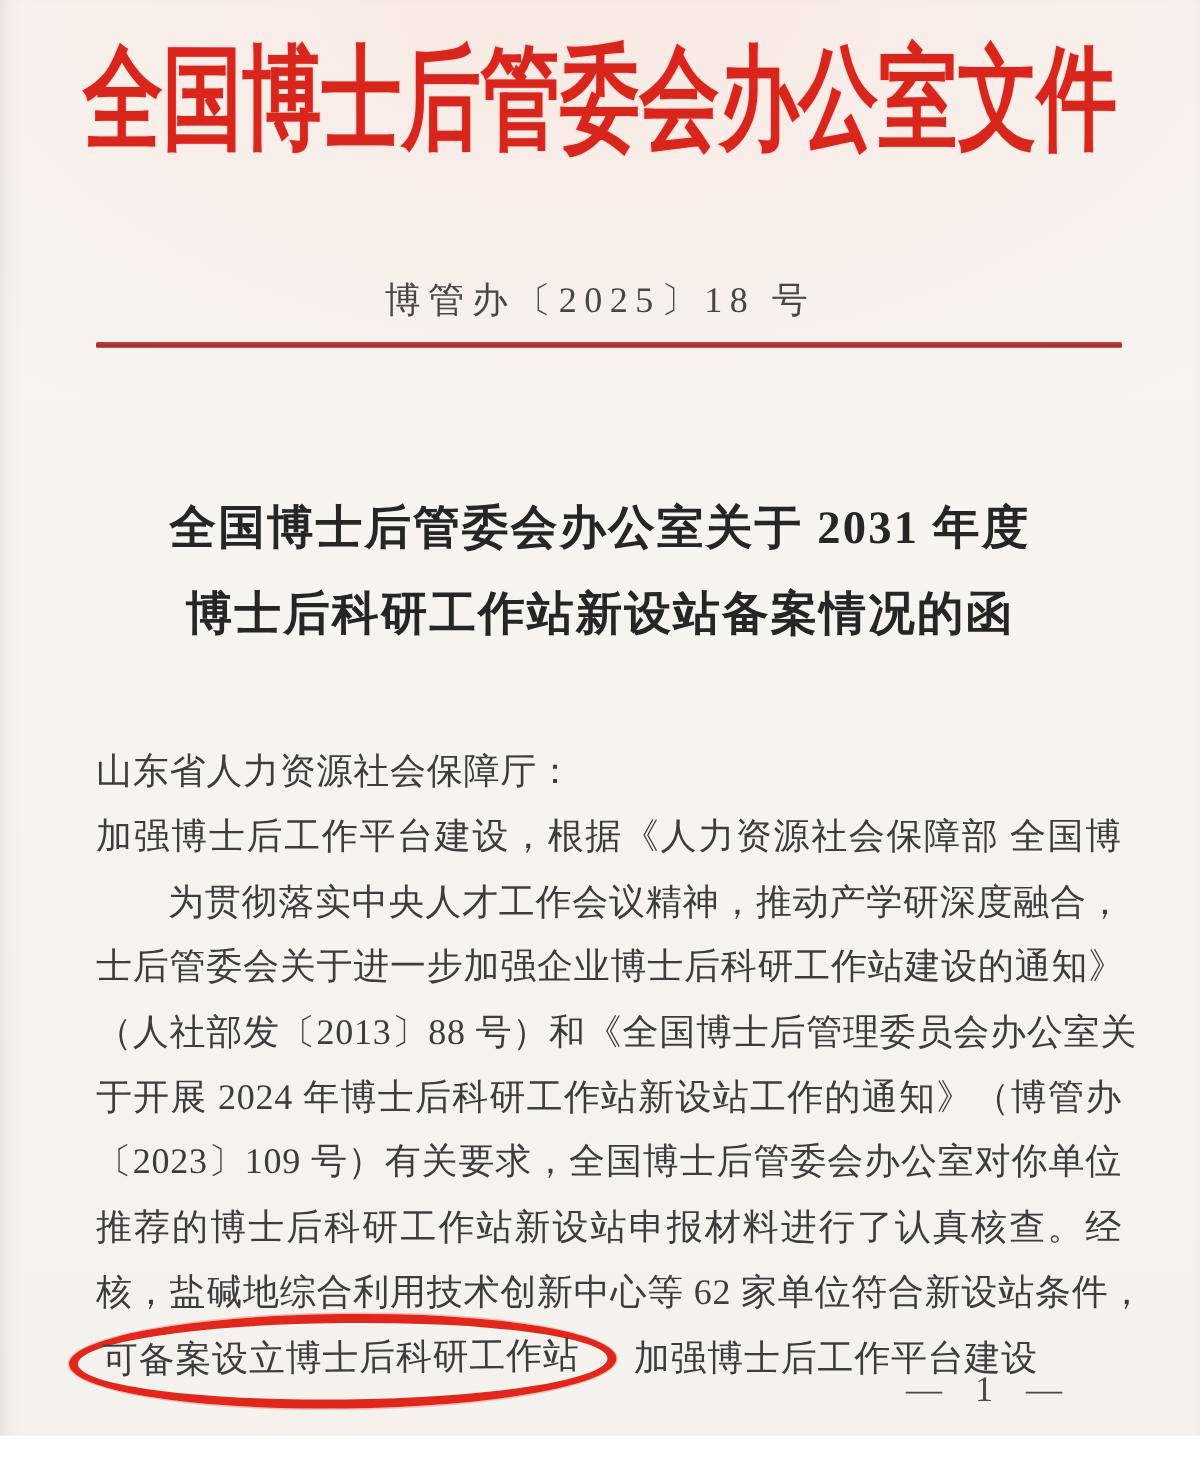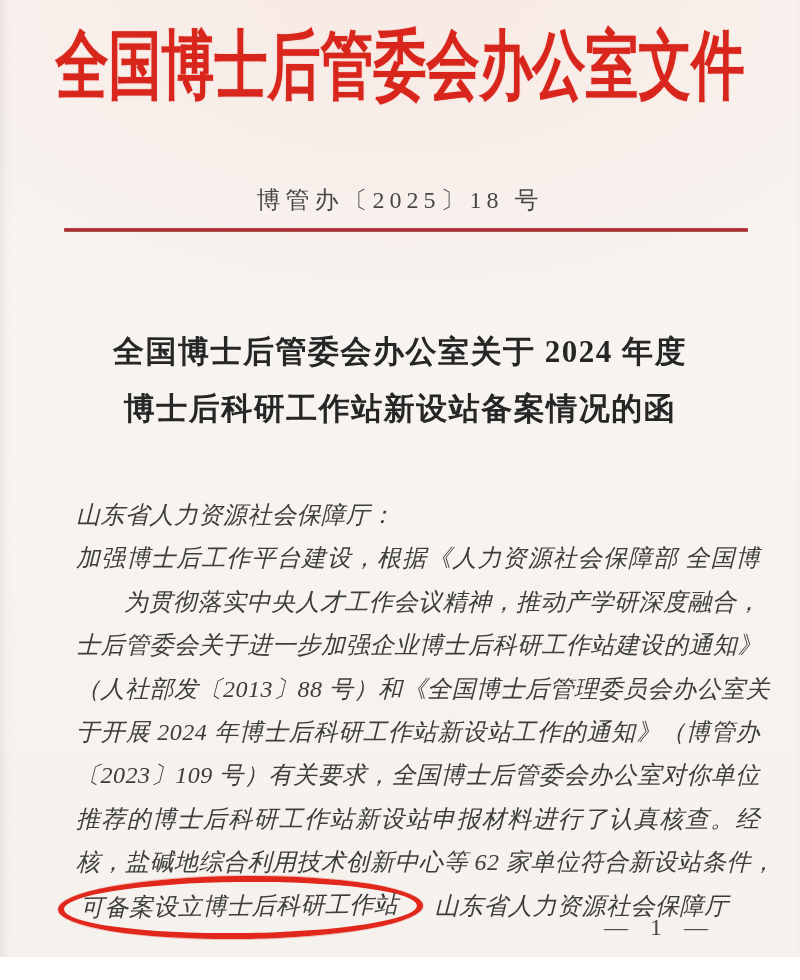--- a/index.html
+++ b/index.html
@@ -55,25 +55,24 @@
     top: 323px; left: 0; width: 100%;
     text-align: center;
     font-size: 31px;
     font-weight: bold;
     line-height: 57px;
     letter-spacing: 1.5px;
     color: var(--title-ink);
   }
   .body-block {
     position: absolute;
-    top: 494px; left: 76px; width: 684px;
+    top: 494px; left: 64px; width: 684px;
     font-size: 24px;
     color: var(--ink);
     line-height: 43.4px;
-    font-style: italic;
   }
   .salutation {
     letter-spacing: 0.5px;
     white-space: nowrap;
   }
   .body-line {
     text-align: justify;
     text-align-last: justify;
     white-space: nowrap;
     letter-spacing: 0.5px;
@@ -107,36 +106,36 @@
 
 <div class="page">
 
   <div class="letterhead">全国博士后管委会办公室文件</div>
 
   <div class="doc-number">博管办〔2025〕18 号</div>
 
   <div class="red-rule"></div>
 
   <div class="doc-title">
-    <div>全国博士后管委会办公室关于 2024 年度</div>
+    <div>全国博士后管委会办公室关于 2031 年度</div>
     <div>博士后科研工作站新设站备案情况的函</div>
   </div>
 
   <div class="body-block">
     <div class="salutation">山东省人力资源社会保障厅：</div>
 
     <div class="body-line">加强博士后工作平台建设，根据《人力资源社会保障部 全国博</div>
     <div class="body-line indent">为贯彻落实中央人才工作会议精神，推动产学研深度融合，</div>
     <div class="body-line">士后管委会关于进一步加强企业博士后科研工作站建设的通知》</div>
     <div class="body-line">（人社部发〔2013〕88 号）和《全国博士后管理委员会办公室关</div>
     <div class="body-line">于开展 2024 年博士后科研工作站新设站工作的通知》（博管办</div>
     <div class="body-line">〔2023〕109 号）有关要求，全国博士后管委会办公室对你单位</div>
     <div class="body-line">推荐的博士后科研工作站新设站申报材料进行了认真核查。经</div>
     <div class="body-line">核，盐碱地综合利用技术创新中心等 62 家单位符合新设站条件，</div>
 
     <div class="last-line">
-      <span class="circled"><span>可备案设立博士后科研工作站</span></span><span class="after-circle">山东省人力资源社会保障厅</span>
+      <span class="circled"><span>可备案设立博士后科研工作站</span></span><span class="after-circle">加强博士后工作平台建设</span>
     </div>
   </div>
 
   <div class="page-number">— 1 —</div>
 
 </div>
 
 </body></html>

